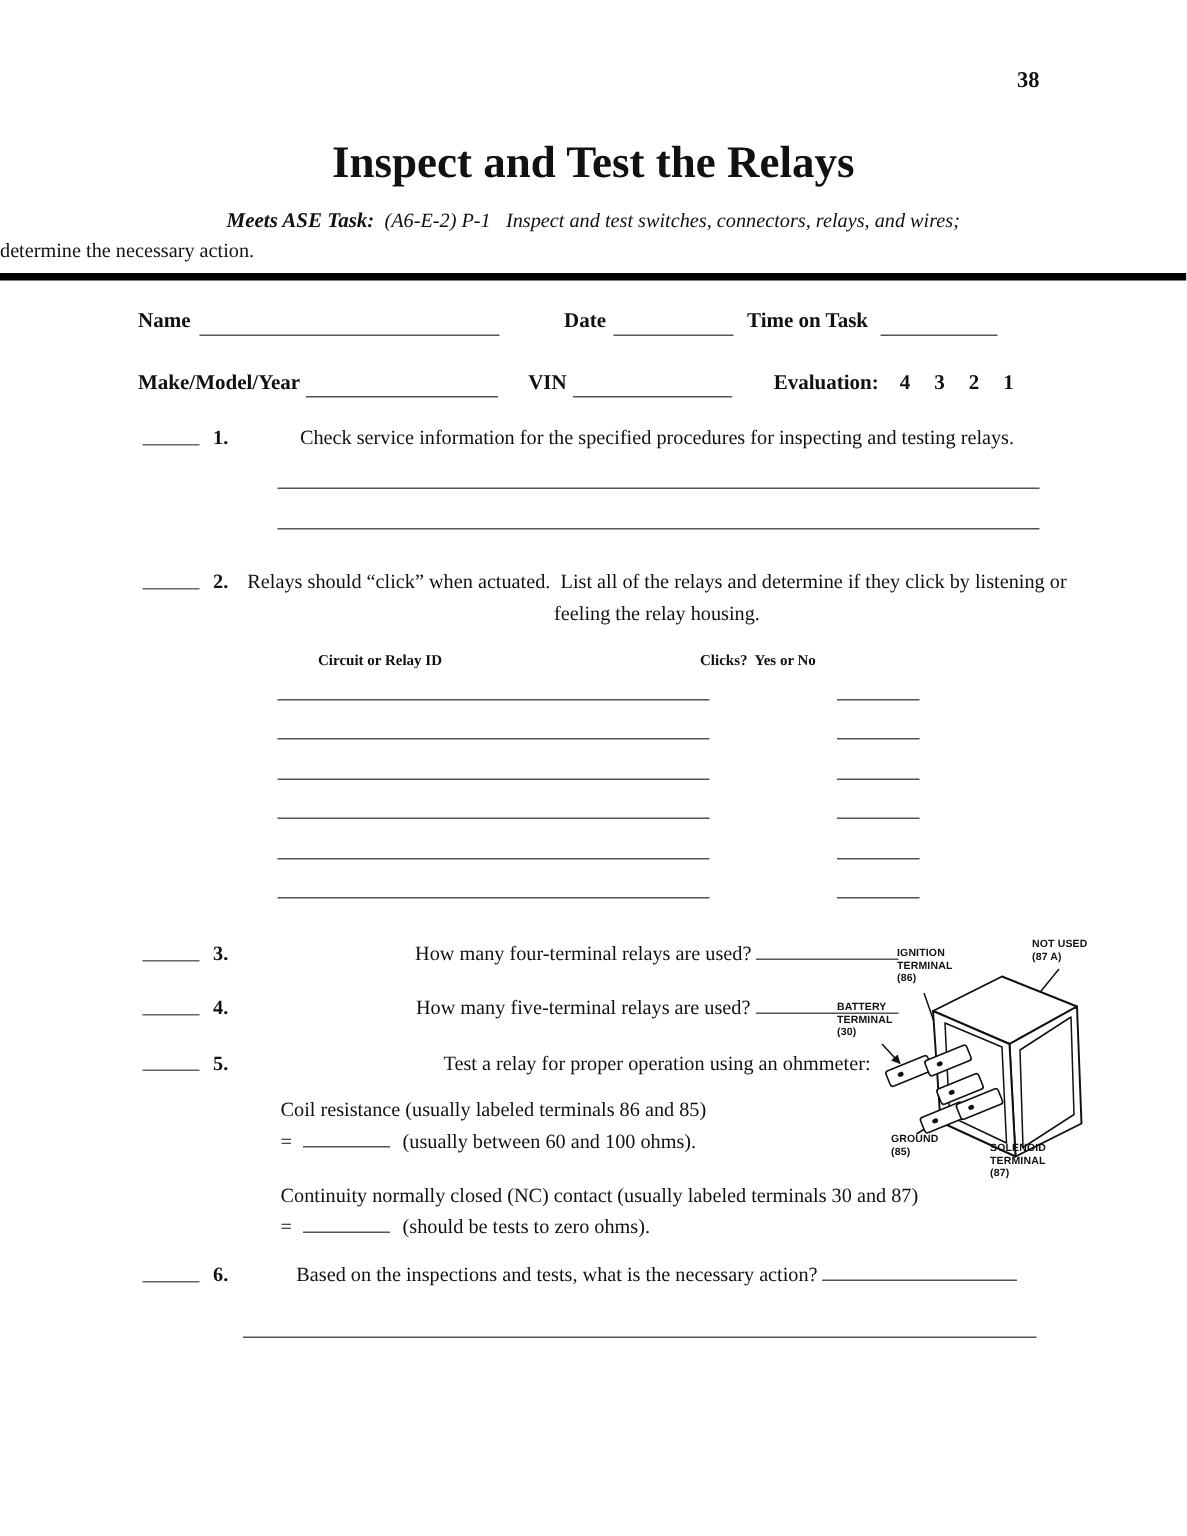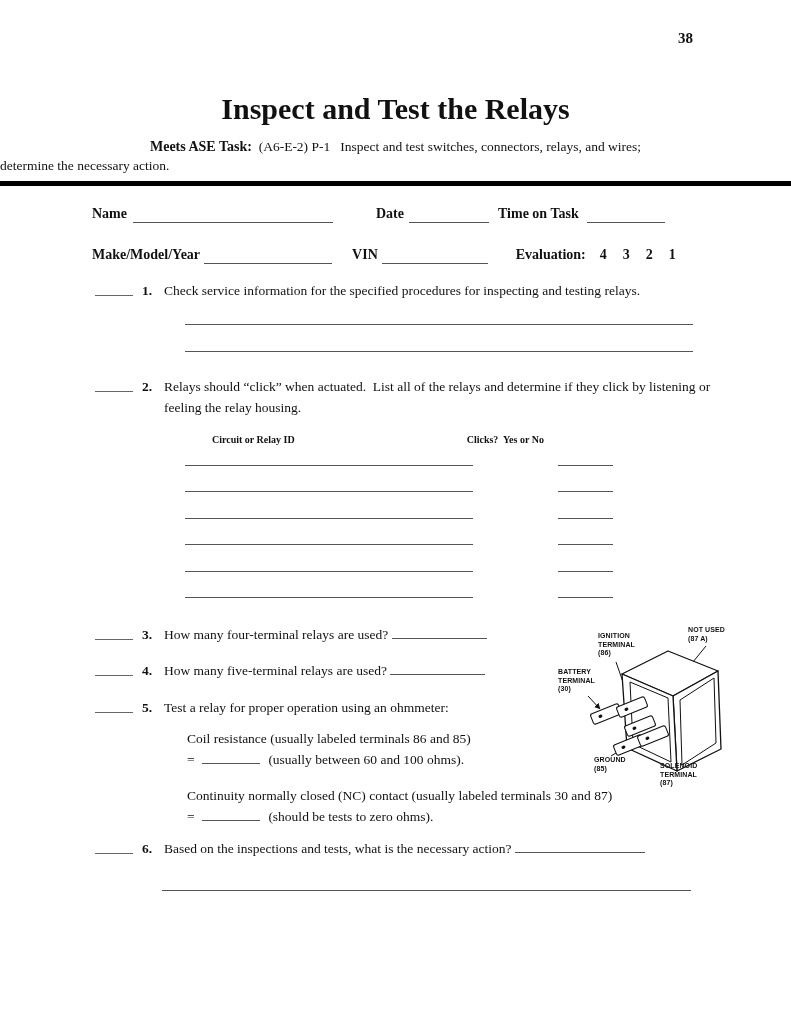--- a/index.html
+++ b/index.html
@@ -1,36 +1,36 @@
 <!DOCTYPE html>
 <html><head>
 <meta charset="utf-8">
 <style>
   html,body{margin:0;padding:0;background:#ffffff;}
   .page{
     position:relative;width:791px;height:1024px;background:#fff;
     font-family:"Liberation Serif", serif;color:#111;font-size:13.5px;line-height:21px;
     overflow:hidden;
   }
-  .page-number{position:absolute;top:28px;left:678px;font-weight:bold;font-size:15px;}
+  .page-number{position:absolute;top:44px;left:678px;font-weight:bold;font-size:15px;}
   .title{margin:92px 0 0 0;text-align:center;font-size:30px;line-height:33px;font-weight:bold;}
-  .meets{margin-top:12px;text-align:center;font-size:13.5px;line-height:19px;}
+  .meets{margin-top:12px;text-align:center;font-size:13.5px;line-height:19px;font-style:italic;}
   .meets .lbl{font-weight:bold;font-size:14px;}
   .meets .task-desc{white-space:pre;}
   .meets2{font-size:13.5px;line-height:19px;}
   .thick-rule{margin-top:6px;height:5px;background:#000;width:791px;}
   .inforow{display:flex;align-items:flex-end;font-size:14px;line-height:19px;text-align:right;}
   .row1{margin:18px 0 0 92px;}
   .row2{margin:22px 0 0 92px;}
   .inforow .lbl{font-weight:bold;white-space:nowrap;}
   .blank{display:inline-block;border-bottom:1.4px solid #555;height:15px;}
   .task{display:flex;align-items:flex-start;margin-left:95px;}
   .gblank{flex:none;width:38px;border-bottom:1.4px solid #666;height:15px;}
   .tnum{flex:none;width:22px;margin-left:9px;font-weight:bold;}
-  .ttext{width:548px;white-space:pre-wrap;}
+  .ttext{width:548px;white-space:pre-wrap;text-align:center;}
   .t1{margin-top:16px;}
   .answer-line{height:0;border-top:1.4px solid #555;width:508px;margin-left:185px;}
   .al1{margin-top:23px;} .al2{margin-top:26px;}
   .t2{margin-top:24px;}
   .theader{display:flex;margin-top:12px;font-size:10px;font-weight:bold;line-height:20px;}
   .th1{margin-left:212px;white-space:pre;}
   .th2{margin-left:172px;white-space:pre;}
   .trow{display:flex;margin-top:25.4px;}
   .trow.first{margin-top:15px;}
   .ll{margin-left:185px;width:288px;border-top:1.5px solid #555;height:0;}

